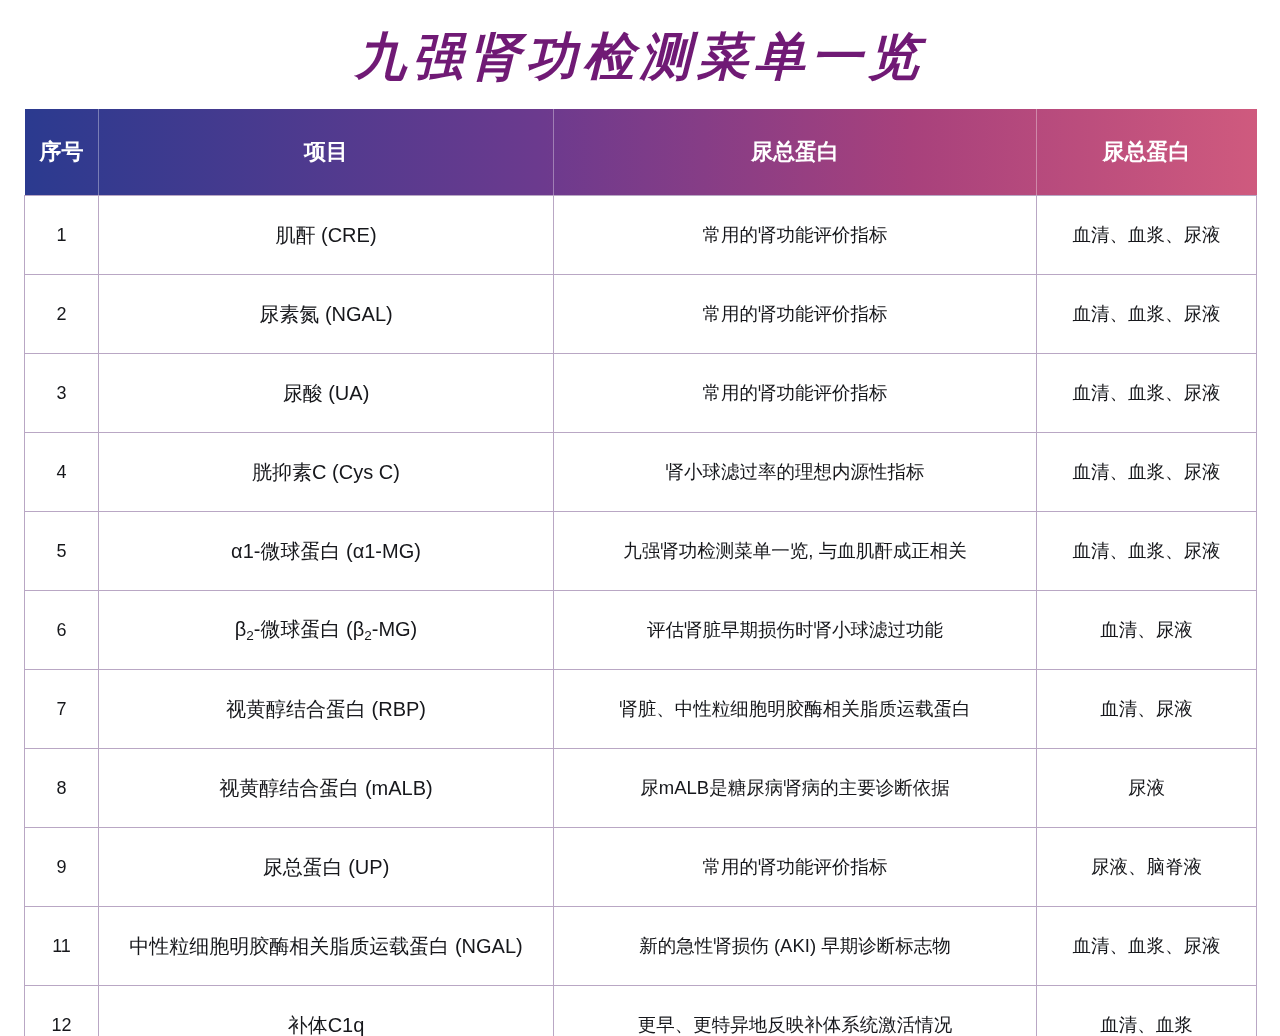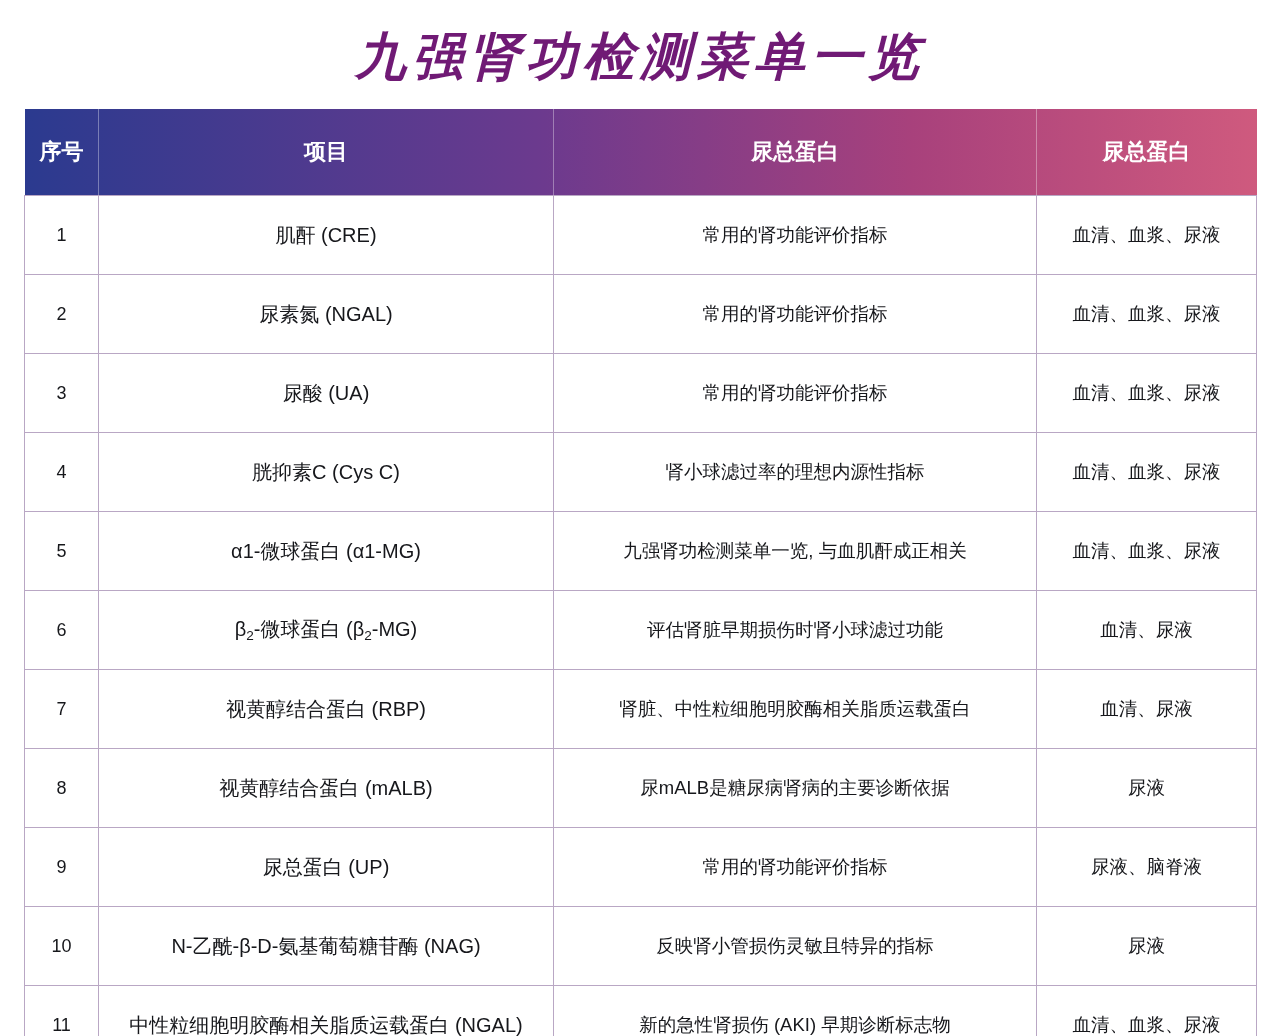--- a/index.html
+++ b/index.html
@@ -151,26 +151,20 @@
             <td class="col-feature">尿mALB是糖尿病肾病的主要诊断依据</td>
             <td class="col-sample">尿液</td>
           </tr>
           <tr>
             <td class="col-num">9</td>
             <td class="col-item">尿总蛋白 (UP)</td>
             <td class="col-feature">常用的肾功能评价指标</td>
             <td class="col-sample">尿液、脑脊液</td>
           </tr>
           <tr>
-            <td class="col-num">10</td>
-            <td class="col-item">N-乙酰-β-D-氨基葡萄糖苷酶 (NAG)</td>
-            <td class="col-feature">反映肾小管损伤灵敏且特异的指标</td>
-            <td class="col-sample">尿液</td>
-          </tr>
-          <tr>
             <td class="col-num">11</td>
             <td class="col-item">中性粒细胞明胶酶相关脂质运载蛋白 (NGAL)</td>
             <td class="col-feature">新的急性肾损伤 (AKI) 早期诊断标志物</td>
             <td class="col-sample">血清、血浆、尿液</td>
           </tr>
           <tr>
             <td class="col-num">12</td>
             <td class="col-item">补体C1q</td>
             <td class="col-feature">更早、更特异地反映补体系统激活情况</td>
             <td class="col-sample">血清、血浆</td>

